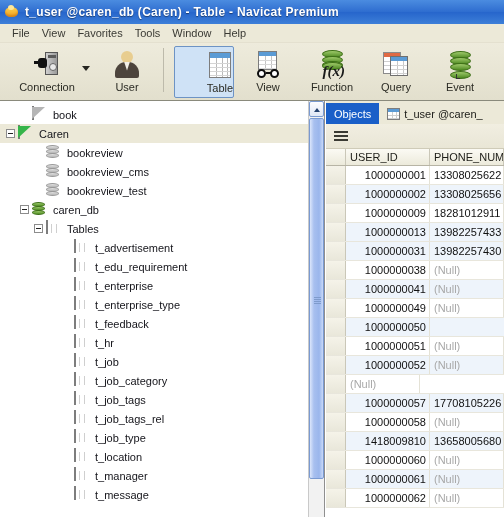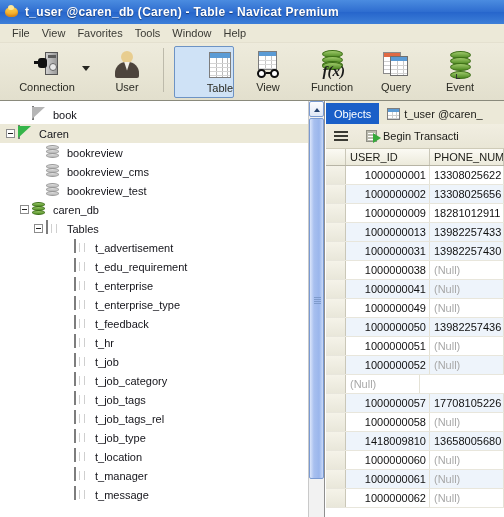--- a/index.html
+++ b/index.html
@@ -553,31 +553,20 @@
           <span>t_user @caren_</span>
         </div>
       </div>
 
       <div class="gridtoolbar">
         <span class="hamburger">
             <i></i>
             <i></i>
             <i></i>
           </span>
-        <span class="btx">
-          <span class="bico">
-            <span class="st">
-                <i style="top:2px"></i>
-                <i style="top:5px"></i>
-                <i style="top:8px"></i>
-              </span>
-            <span class="pl"></span>
-          </span>
-          <span class="blab">Begin Transacti</span>
-        </span>
       </div>
 
       <div class="grid">
         <div class="ghead">
           <div class="gutter"></div>
           <div class="hc c1">USER_ID</div>
           <div class="hc c2">PHONE_NUM</div>
         </div>
         <div id="gridbody">
             <div class="grow">
@@ -632,23 +621,20 @@
             <div class="grow">
               <div class="gutter"></div>
               <div class="gc c1">1000000049</div>
               <div class="gc c2">
                 <span class="nul">(Null)</span>
               </div>
             </div>
             <div class="grow alt">
               <div class="gutter"></div>
               <div class="gc c1">1000000050</div>
-              <div class="gc c2">
-                <span>13982257436</span>
-              </div>
             </div>
             <div class="grow">
               <div class="gutter"></div>
               <div class="gc c1">1000000051</div>
               <div class="gc c2">
                 <span class="nul">(Null)</span>
               </div>
             </div>
             <div class="grow alt">
               <div class="gutter"></div>

